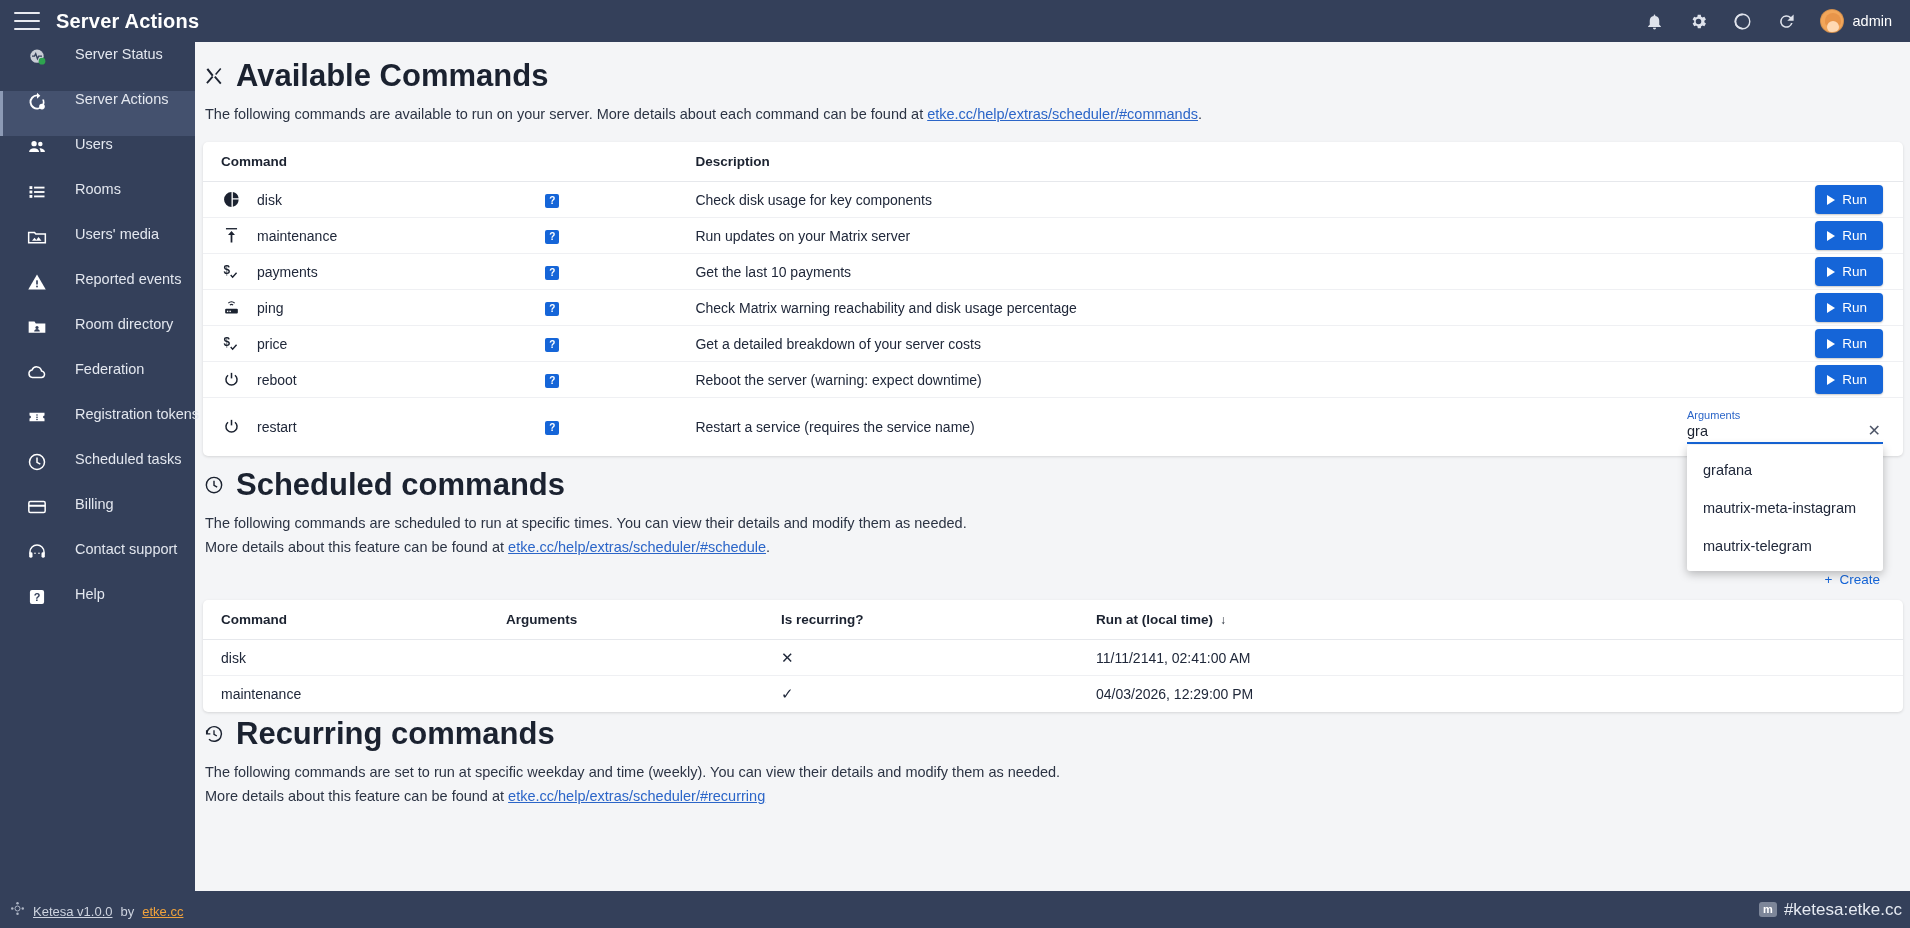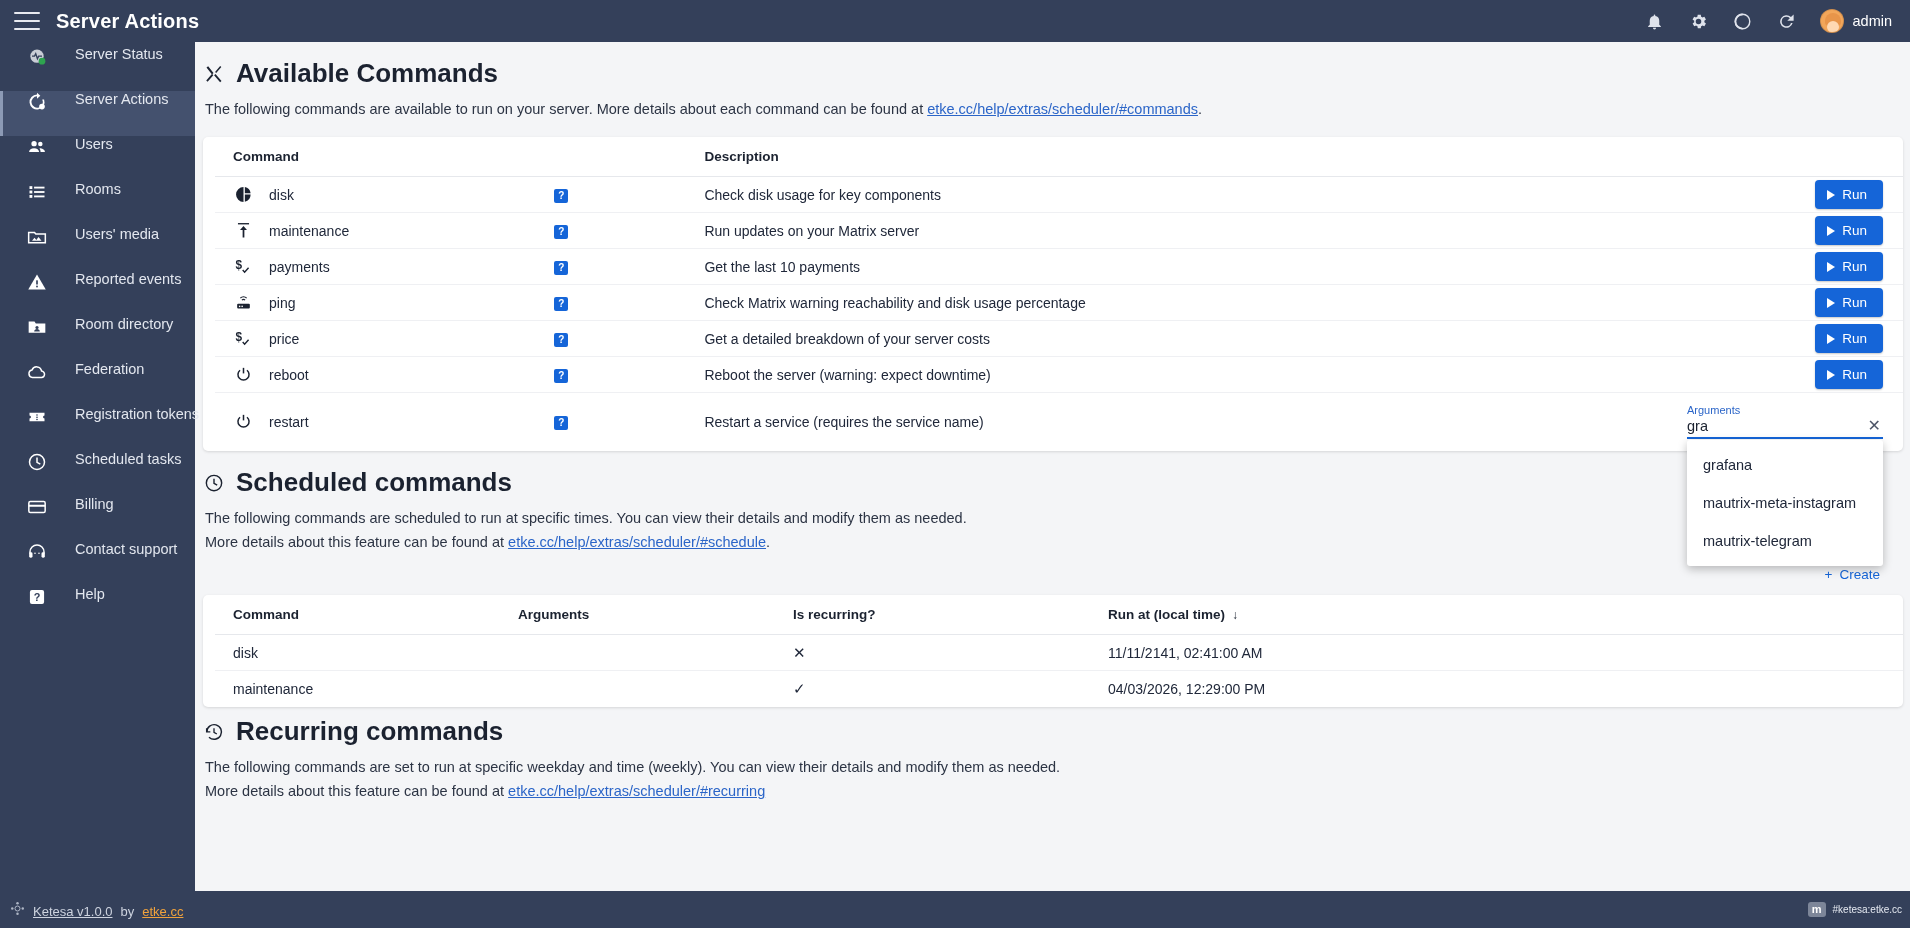--- a/index.html
+++ b/index.html
@@ -59,40 +59,40 @@
     font-size: 13px; z-index: 40;
   }
   .footer-left { display: flex; align-items: flex-end; gap: 8px; padding-left: 10px; }
   .footer-left svg { width: 15px; height: 15px; fill: #aeb6c6; }
   .footer-ver { text-decoration: underline; cursor: pointer; }
   .footer-by { color: #cdd3df; }
   .footer-link { color: #f0a23c; text-decoration: underline; cursor: pointer; }
   .footer-right { margin-left: auto; display: flex; align-items: center; gap: 7px; padding-right: 8px; }
   .m-badge { background: #7d8699; color: #fff; font-size: 11px; font-weight: bold;
     border-radius: 3px; padding: 1px 4px; line-height: 13px; }
-  .footer-room { color: #e6eaf2; font-size: 10px; }
+  .footer-room { color: #e6eaf2; font-size: 17px; }
 
   
   .main {
     position: absolute; top: 42px; left: 195px; width: 1715px; height: 849px;
     background: #f4f5f7; overflow: hidden;
   }
   .section-head { display: flex; align-items: center; gap: 11px; }
   .section-head .sec-ico { width: 22px; height: 22px; display:flex; align-items:center; justify-content:center; }
   .section-head .sec-ico svg { width: 20px; height: 20px; fill: #1d2432; }
-  .section-title { font-size: 26px; font-weight: bold; color: #1b2230; }
+  .section-title { font-size: 31px; font-weight: bold; color: #1b2230; }
   .section-desc { font-size: 14.5px; color: #2c3444; line-height: 24px; }
   a.inline-link { color: #2b65c8; text-decoration: underline; cursor: pointer; }
 
   .blk1 { position: absolute; left: 8px; top: 16px; width: 1700px; }
   .blk1 .section-desc { margin-top: 8px; margin-left: 2px; }
 
   .card {
     background: #ffffff; border-radius: 5px; margin-top: 16px;
-    box-shadow: 0 1px 3px rgba(0,0,0,.13); overflow: visible; padding-left: 12px;
+    box-shadow: 0 1px 3px rgba(0,0,0,.13); overflow: visible;
   }
   table.tbl { width: 100%; border-collapse: collapse; }
   table.tbl th {
     text-align: left; font-size: 13.5px; font-weight: bold; color: #1b2230;
     padding: 12px 0 12px 18px; border-bottom: 1px solid #e6e8ec;
   }
   table.tbl td {
     font-size: 14px; color: #20283a; padding: 0 0 0 18px; height: 36px;
     border-bottom: 1px solid #eff0f3; vertical-align: middle;
   }

